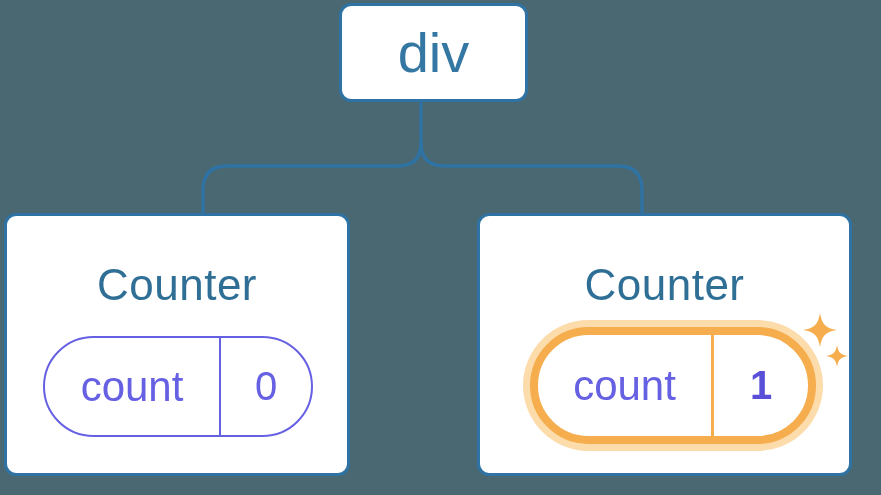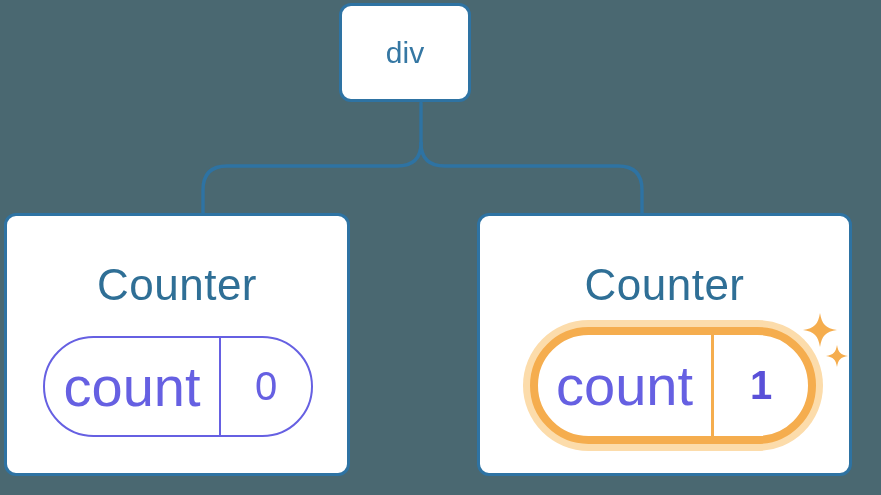--- a/index.html
+++ b/index.html
@@ -21,22 +21,22 @@
   }
   .node {
     position: absolute;
     background: var(--card_bg, #fff);
     border: 3px solid var(--line_blue, #2e73a3);
     border-radius: 12px;
     box-sizing: border-box;
     display: flex; align-items: center; justify-content: center;
   }
   .node.root {
-    left: 339px; top: 3px; width: 132px; height: 99px;
-    font-size: 30px; color: var(--node_text_blue, #3577a3); text-align: right;
+    left: 339px; top: 3px; width: 189px; height: 99px;
+    font-size: 56px; color: var(--node_text_blue, #3577a3); text-align: right;
   }
   .card {
     position: absolute;
     background: var(--card_bg, #fff);
     border: 3px solid var(--line_blue, #2e73a3);
     border-radius: 12px;
     box-sizing: border-box;
     top: 213px; height: 263px;
   }
   .card.left  { left: 4px;  width: 346px; }
@@ -63,21 +63,21 @@
   }
   .pill.highlighted {
     left: 50px; top: 111px;
     width: 286px; height: 117px;
     border: 8px solid var(--orange, #f5ad4e);
     border-radius: 59px;
     box-shadow: 0 0 0 7px var(--orange_halo, #fcdcab);
   }
   .pill-cell {
     display: flex; align-items: center; justify-content: center;
-    font-size: 56px;
+    font-size: 42px;
     color: var(--purple, #6660e2);
   }
   .pill.plain .cell-name  { width: 174px; }
   .pill.plain .cell-value { flex: 1; border-left: 2.5px solid var(--purple, #6660e2); font-size: 40px; }
   .pill.highlighted .cell-name  { width: 173px; }
   .pill.highlighted .cell-value {
     flex: 1;
     border-left: 3px solid var(--orange, #f5ad4e);
     font-size: 40px; font-weight: bold;
     color: var(--value_purple, #5a50d8);

